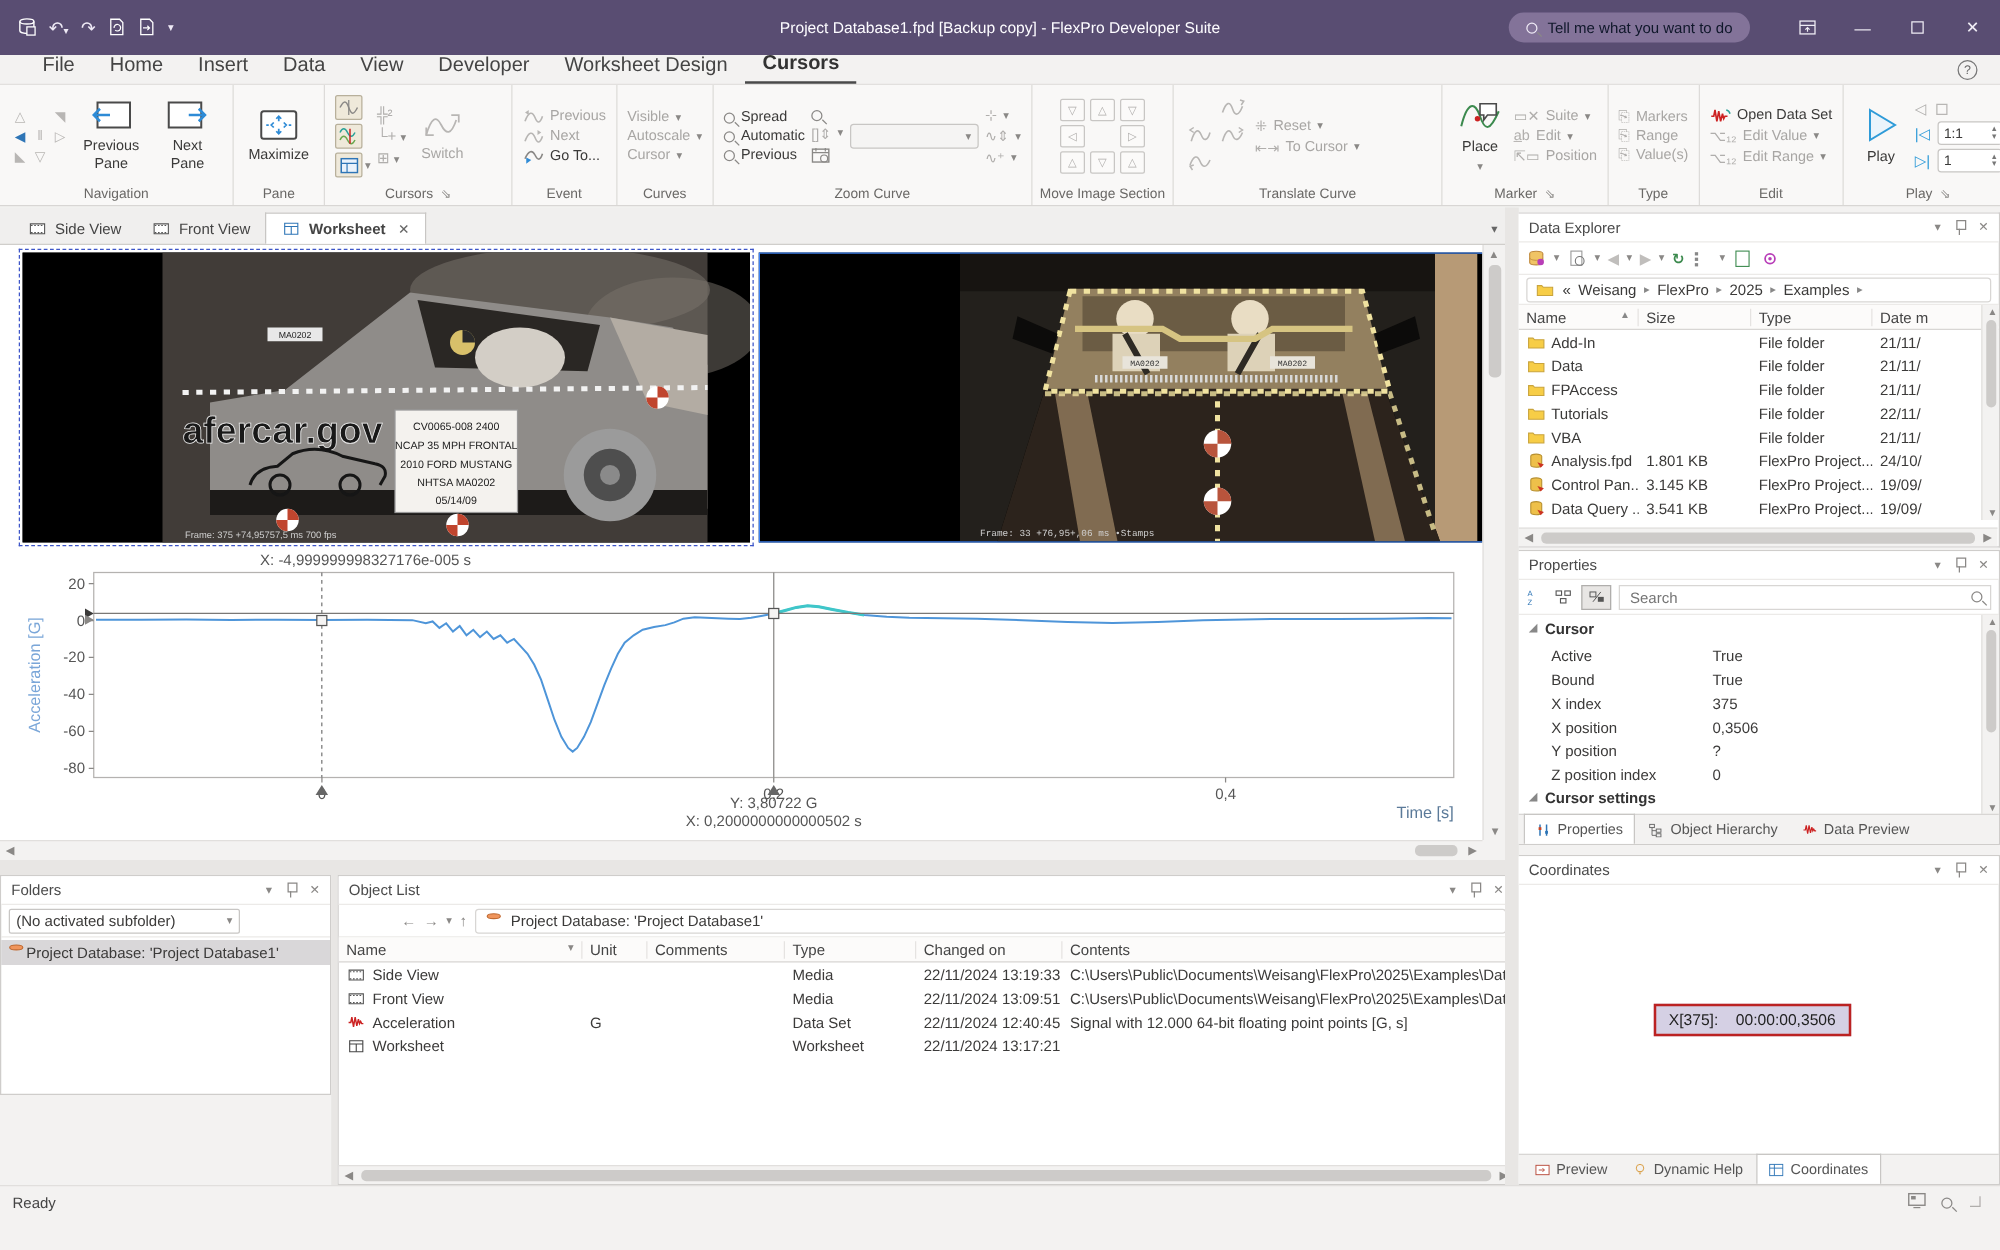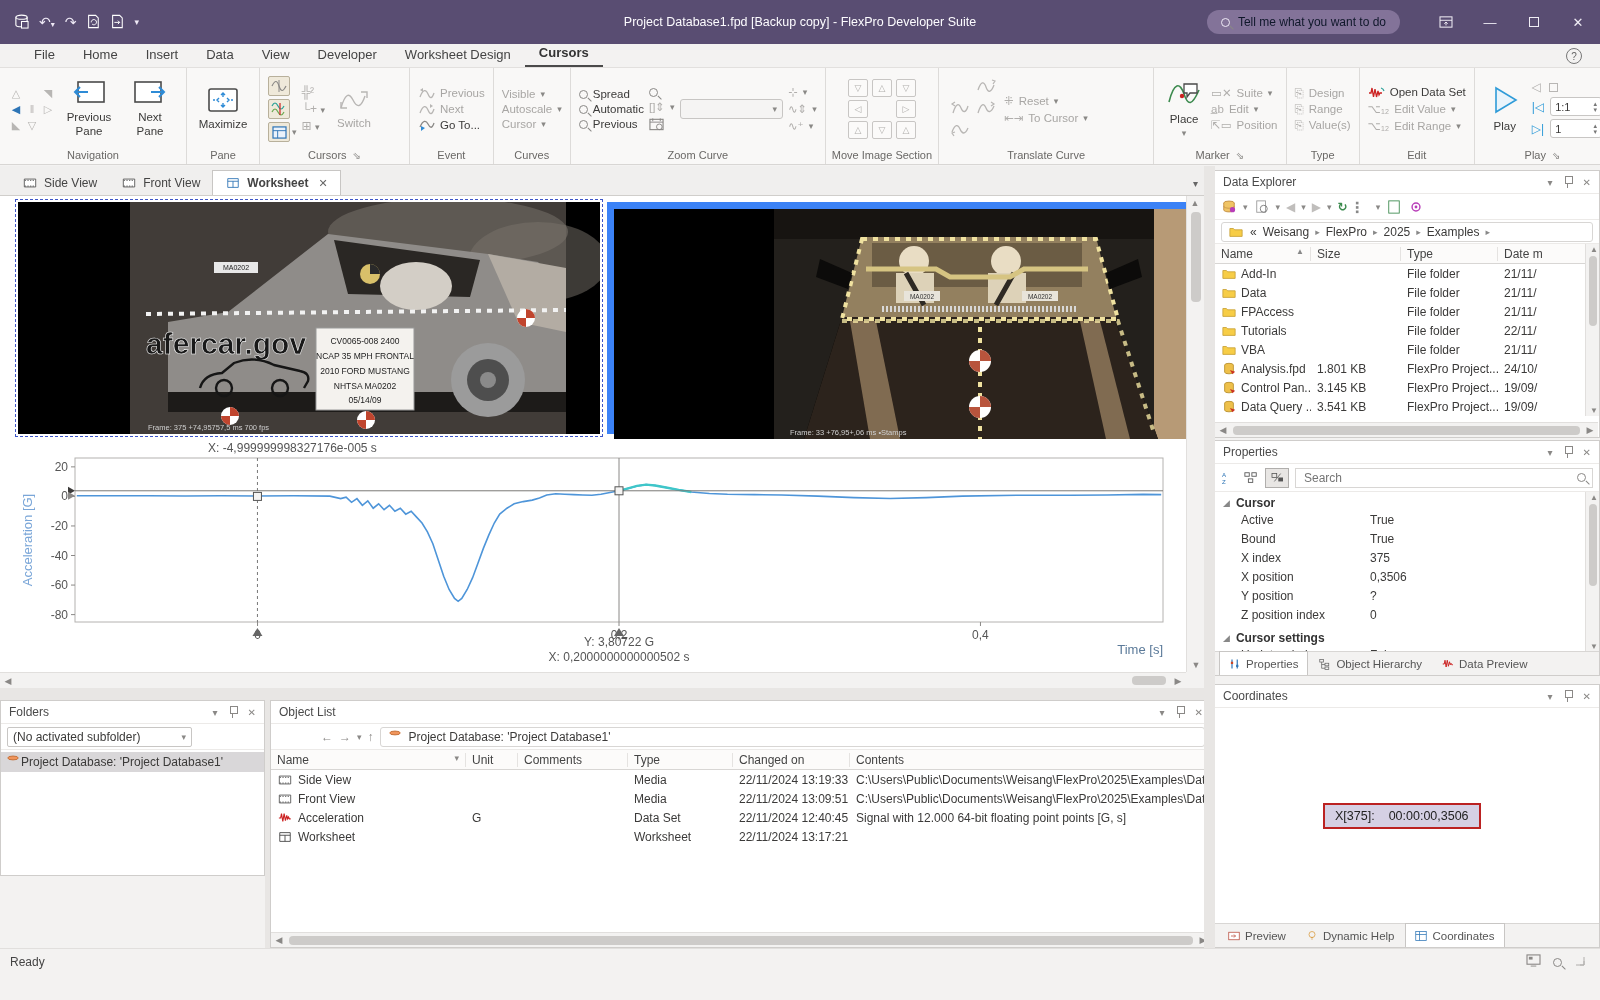--- a/index.html
+++ b/index.html
@@ -10,21 +10,21 @@
   #titlebar{position:absolute;left:0;top:0;width:1600px;height:44px;background:#594d72;display:flex;align-items:center;color:#fff;}
   .qat{display:flex;align-items:center;gap:10px;padding-left:14px;width:230px;}
   .qat .qicon{color:#efeaf6;font-size:14px;line-height:1;}
   #title-text{position:absolute;left:0;right:0;text-align:center;font-size:12.5px;color:#fdfcff;pointer-events:none;}
   .tb-right{position:absolute;right:0;top:0;height:44px;display:flex;align-items:center;}
   .tb-search{display:flex;align-items:center;gap:8px;background:#837399;border-radius:12px;height:24px;padding:0 14px;margin-right:24px;color:#0f172a;font-size:12px;}
   .winbtn{width:44px;height:44px;display:flex;align-items:center;justify-content:center;color:#f0edf5;font-size:13px;}
   .box-glyph{width:10px;height:10px;border:1.2px solid #f0edf5;display:inline-block;}
   
   #menubar{position:absolute;left:0;top:44px;width:1600px;height:24px;background:#f3f2f1;display:flex;align-items:flex-end;padding-left:20px;gap:0;border-bottom:1px solid #e2e0de;}
-  .mtab{padding:3px 14px 5px;color:#444;font-size:13px;}
+  .mtab{padding:3px 14px 5px;color:#444;font-size:16px;}
   .mtab.active{font-weight:bold;color:#333;border-bottom:2.5px solid #4a4a4a;}
   #menu-help{position:absolute;right:18px;bottom:3px;width:16px;height:16px;border:1.2px solid #777;border-radius:50%;display:flex;align-items:center;justify-content:center;font-size:10px;color:#666;}
   
   #ribbon{position:absolute;left:0;top:68px;width:1600px;height:97px;background:#f9f8f7;border-bottom:1px solid #d8d6d4;display:flex;}
   .rgroup{display:flex;flex-direction:column;border-right:1px solid #dddbd9;padding:2px 4px 0;}
   .rbody{flex:1;display:flex;align-items:center;gap:5px;padding:2px 4px;}
   .rlabel{text-align:center;font-size:11px;color:#68666
 
 4;padding:1px 2px 3px;color:#6a6866;white-space:nowrap;}
   .rlabel-row{display:flex;align-items:flex-end;justify-content:center;gap:6px;}
@@ -49,21 +49,21 @@
   .dtab.active{background:#fff;border:1px solid #c8c6c4;border-bottom:none;font-weight:bold;}
   .dtab .x{color:#666;font-size:11px;margin-left:4px;}
   #dtab-more{position:absolute;right:14px;bottom:6px;color:#666;font-size:10px;}
   #worksheet{position:absolute;left:0;top:196px;width:1186px;height:476px;background:#fff;overflow:hidden;}
   .vscroll{position:absolute;background:#f3f2f1;border-left:1px solid #e1dfdd;}
   .hscroll{background:#f3f2f1;border-top:1px solid #e1dfdd;position:absolute;display:flex;align-items:center;}
   .thumb{background:#cdcbc9;border-radius:4px;}
   .scr-arrow{color:#8a8886;font-size:9px;width:16px;text-align:center;}
   .video{position:absolute;top:6px;height:232px;background:#000;}
   #video-left{left:18px;width:582px;outline:1.6px dashed #3d55c8;outline-offset:2px;text-align:center;}
-  #video-right{left:607px;width:624px;border:7px solid #3b82f6;}
+  #video-right{left:607px;width:624px;border:1px solid #3b82f6;font-family:Liberation Mono, monospace;}
   #chart-wrap{position:absolute;left:18px;top:244px;width:1165px;height:230px;background:#fff;}
   
   .panel{background:#fff;border:1px solid #cfcdcb;position:absolute;}
   .phdr{height:23px;display:flex;align-items:center;padding:0 8px;color:#4a4a4a;font-size:12px;background:#fff;border-bottom:1px solid #eceae8;}
   .phdr .sp{flex:1;}
   .phdr .hbtn{color:#8a8886;font-size:10px;margin-left:10px;}
   .toolrow{display:flex;align-items:center;gap:6px;padding:3px 6px;border-bottom:1px solid #eceae8;height:26px;}
   .crumbbox{flex:1;height:20px;border:1px solid #d8d6d4;border-radius:3px;display:flex;align-items:center;gap:6px;padding:0 6px;background:#fff;}
   .tblhead{display:flex;border-bottom:1px solid #d8d6d4;color:#444;height:20px;align-items:center;background:#fcfbfa;}
   .tblhead>div{padding:0 6px;border-right:1px solid #e5e3e1;overflow:hidden;white-space:nowrap;}
@@ -71,21 +71,21 @@
   .trow>div{padding:0 6px;overflow:hidden;white-space:nowrap;}
   .icn{width:16px;height:14px;display:inline-block;vertical-align:-2px;flex:none;}
   .icn svg{width:16px;height:14px;}
   .icn path{display:none;}
   .ic-folder .p-folder,.ic-fpd .p-fpd,.ic-fpd .p-fpdb,.ic-media .p-media,.ic-media .p-mediab,
   .ic-dataset .p-dataset,.ic-worksheet .p-sheet,.ic-worksheet .p-sheetb{display:inline;}
   .tabsrow{position:absolute;left:0;right:0;bottom:0;height:24px;background:#f3f2f1;border-top:1px solid #d8d6d4;display:flex;align-items:stretch;padding-left:4px;gap:2px;}
   .ptab{display:flex;align-items:center;gap:5px;padding:0 9px;font-size:11.5px;color:#555;}
   .ptab.active{background:#fff;border:1px solid #c8c6c4;border-bottom:none;margin-top:-1px;}
   
-  .prow{display:flex;height:19px;align-items:flex-start;}
+  .prow{display:flex;height:19px;align-items:flex-end;}
   .prow .pn{width:155px;padding-left:26px;color:#3b3a39;}
   .prow .pv{flex:1;color:#3b3a39;}
   .pgroup{display:flex;align-items:center;height:21px;font-weight:bold;color:#333;gap:6px;padding-left:8px;}
   .pgroup .ga{color:#888;font-size:9px;}
   
   #coordbox{position:absolute;left:108px;top:118px;background:#d5d0e4;border:2px solid #b22;padding:4px 10px;display:flex;gap:14px;color:#222;font-size:12.5px;white-space:nowrap;}
   
   #statusbar{position:absolute;left:0;top:948px;width:1600px;height:52px;background:#f3f2f1;border-top:1px solid #e1dfdd;display:flex;align-items:flex-start;padding:6px 10px 0 10px;color:#444;}
   #status-icons{position:absolute;right:14px;top:5px;display:flex;gap:12px;align-items:center;color:#8a8886;}
   .splitter{position:absolute;background:#e8e6e4;}
@@ -448,21 +448,21 @@
           <span>Marker</span>
           <span class="launcher">⇘</span>
         </div>
     </div>
 
     <div class="rgroup">
       <div class="rbody">
         <div class="smcol">
           <div class="smitem dis">
               <span class="dis-ic">⎘</span>
-              <span>Design</span>
+              <span>Markers</span>
             </div>
           <div class="smitem dis">
               <span class="dis-ic">⎘</span>
               <span>Range</span>
             </div>
           <div class="smitem dis">
               <span class="dis-ic">⎘</span>
               <span>Value(s)</span>
             </div>
         </div>

